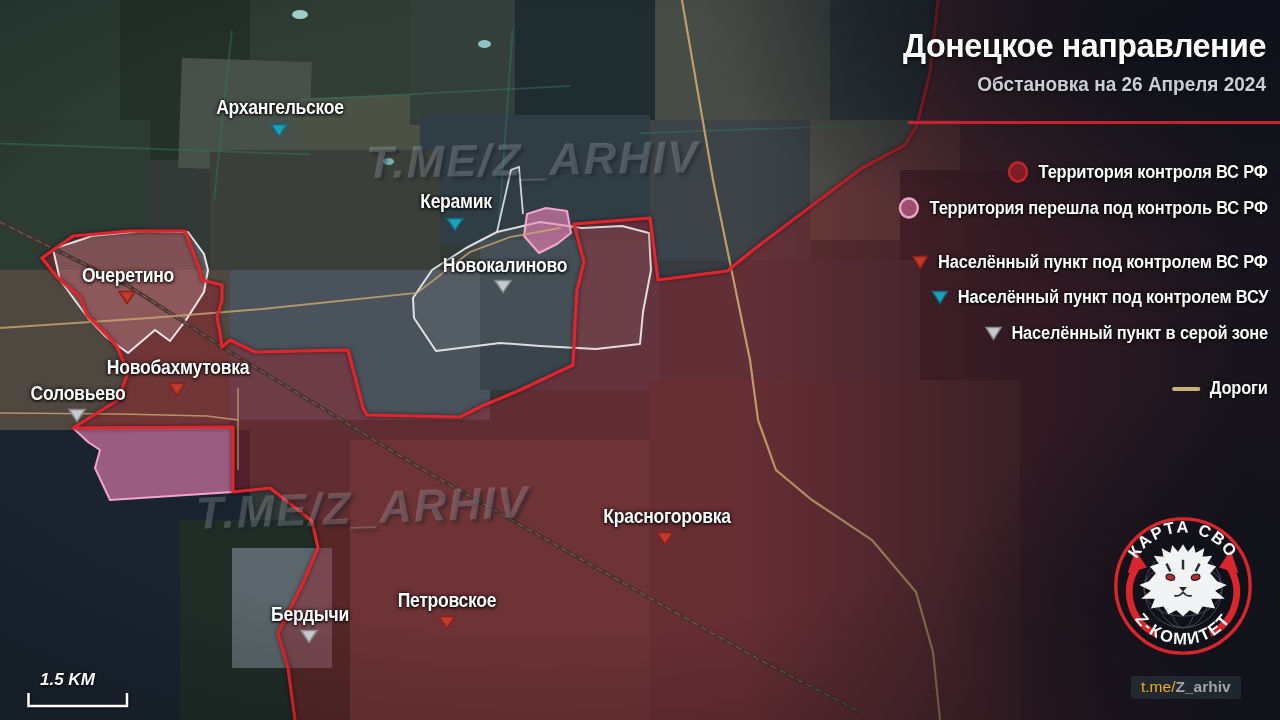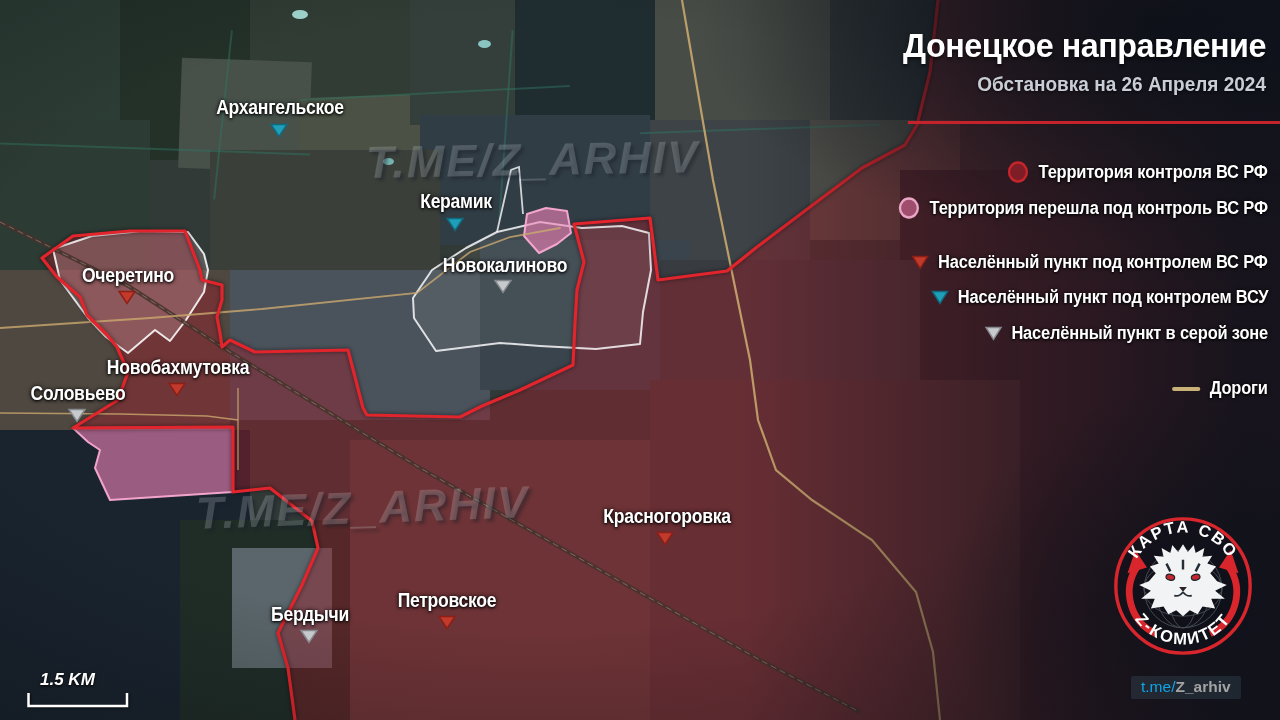--- a/index.html
+++ b/index.html
@@ -42,21 +42,21 @@
   .lrow{position:absolute;z-index:6;right:12px;display:flex;align-items:center;gap:10px;
         transform:scaleX(.94);transform-origin:right center;}
   .lrow .txt{color:#fff;font-weight:bold;font-size:17.5px;letter-spacing:-.2px;white-space:nowrap;
         text-shadow:0 1px 3px #000,0 0 4px rgba(0,0,0,.8);}
   .lrow svg{overflow:visible;flex:none;}
   .roadswatch{width:30px;height:4px;border-radius:2px;background:#c9b178;flex:none;}
   
   .logo{position:absolute;z-index:6;left:1110px;top:513px;}
   .handle{position:absolute;z-index:6;left:1131px;top:676px;padding:2px 10px 3px;
           background:rgba(62,88,102,.30);border-radius:2px;font-size:15.5px;white-space:nowrap;}
-  .handle .pre{color:#0ea5e9;}
+  .handle .pre{color:#eab308;}
   .handle .nm{color:#a3a3a3;font-weight:bold;}
   
   .scale{position:absolute;z-index:6;left:27px;top:670px;}
   .scale .txt{color:#fff;font-weight:bold;font-style:italic;font-size:17px;margin-left:13px;
               text-shadow:0 1px 3px #000;}
   .scale svg{display:block;margin-top:2px;overflow:visible;}
 </style>
 </head>
 <body>
 

